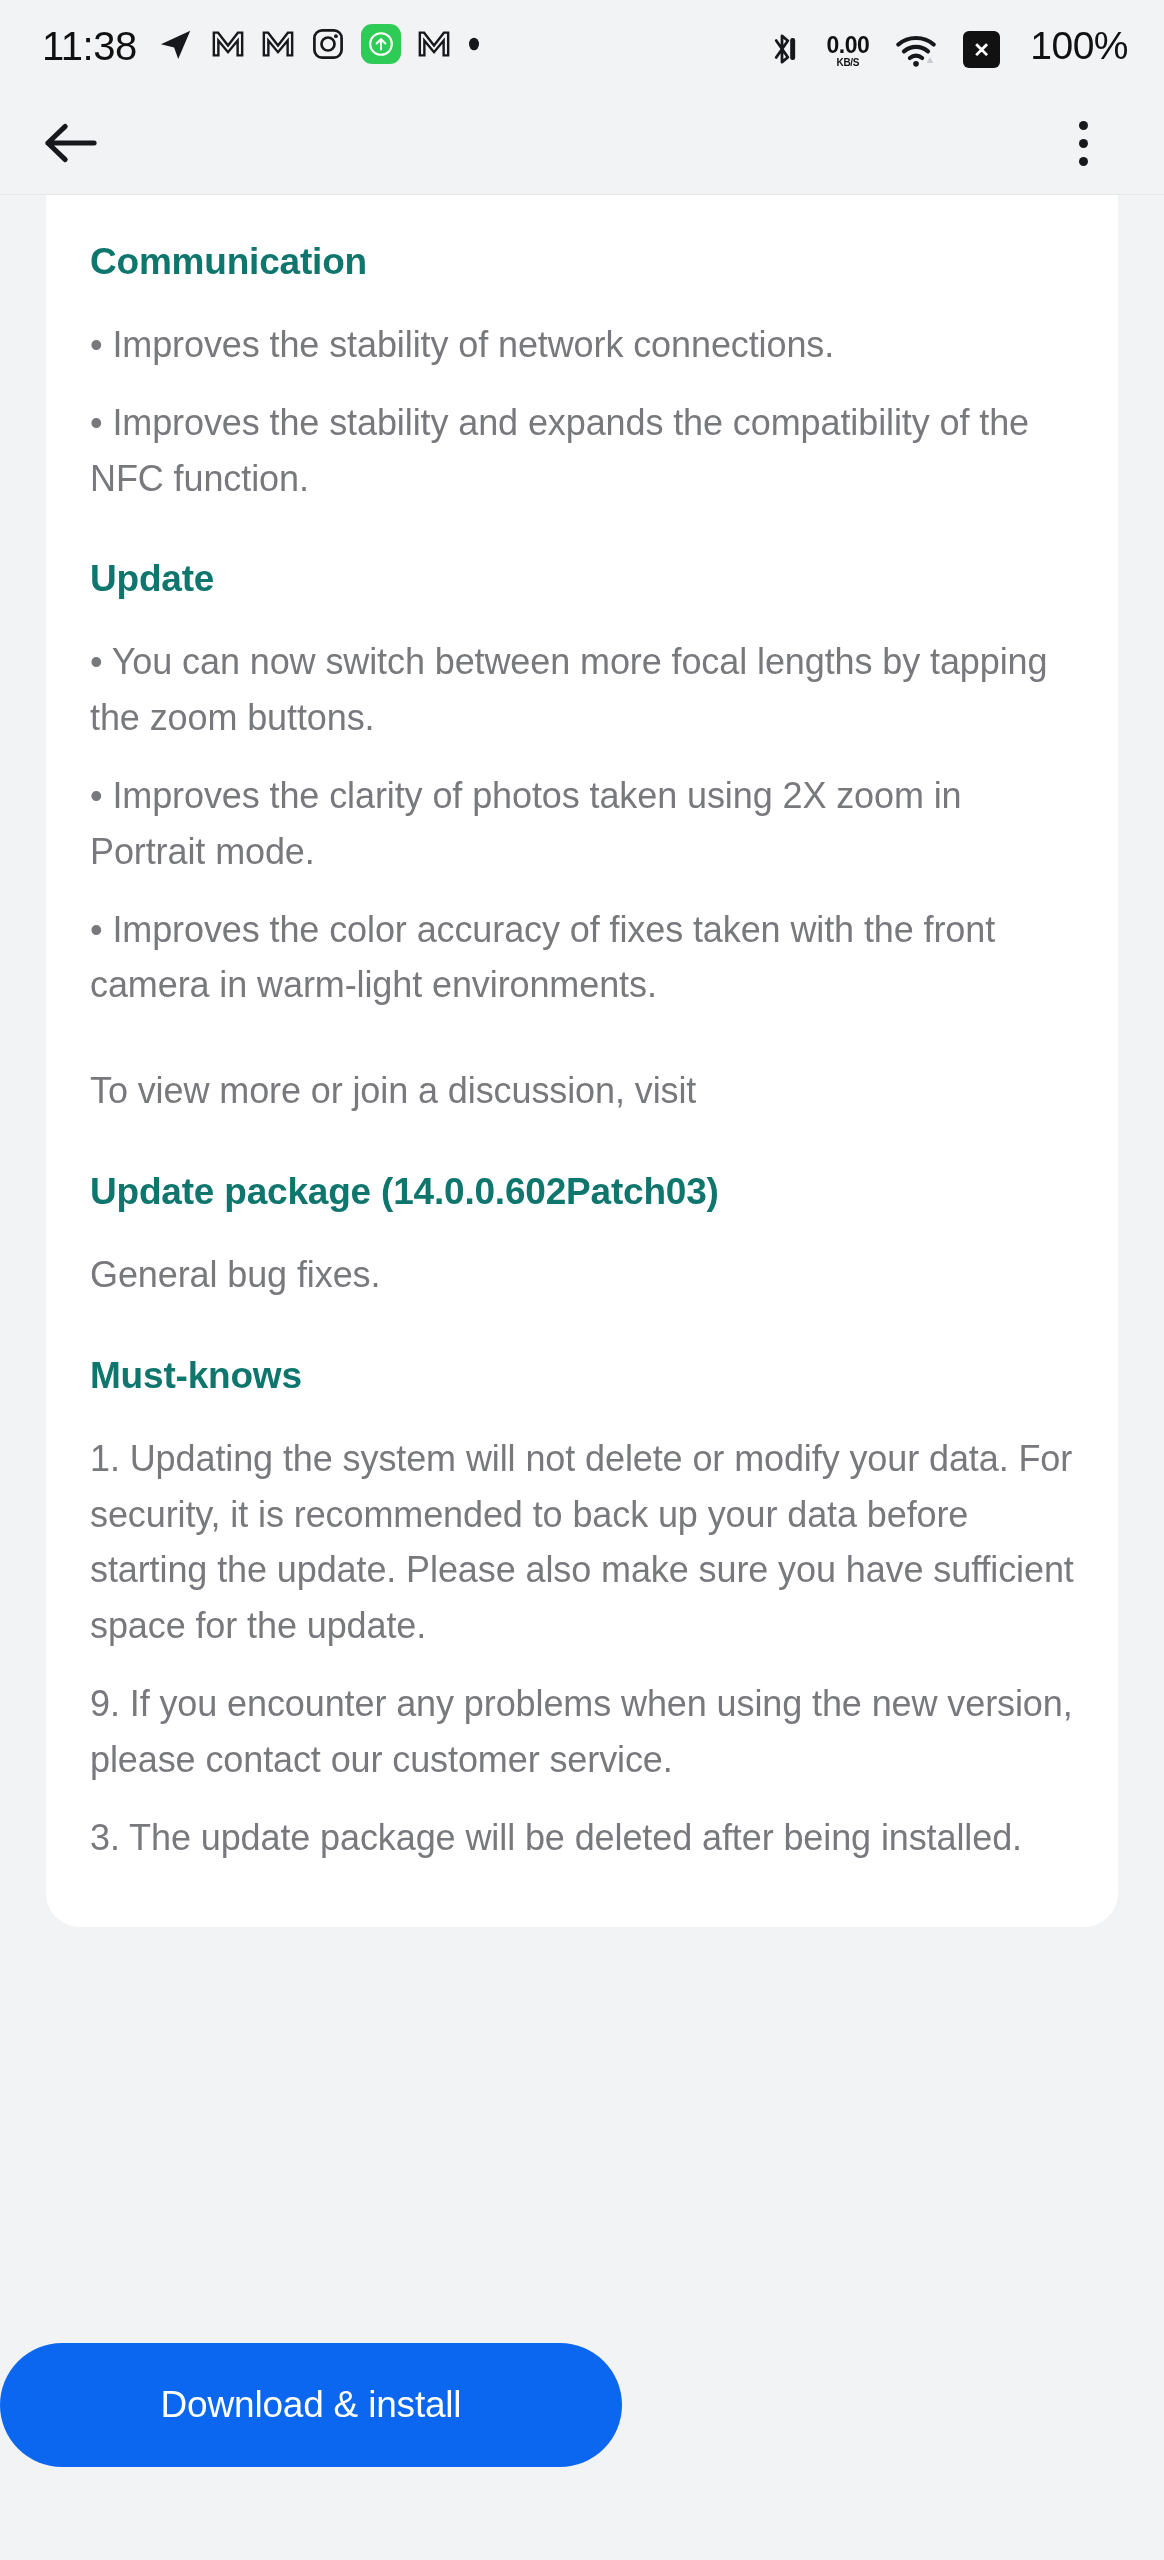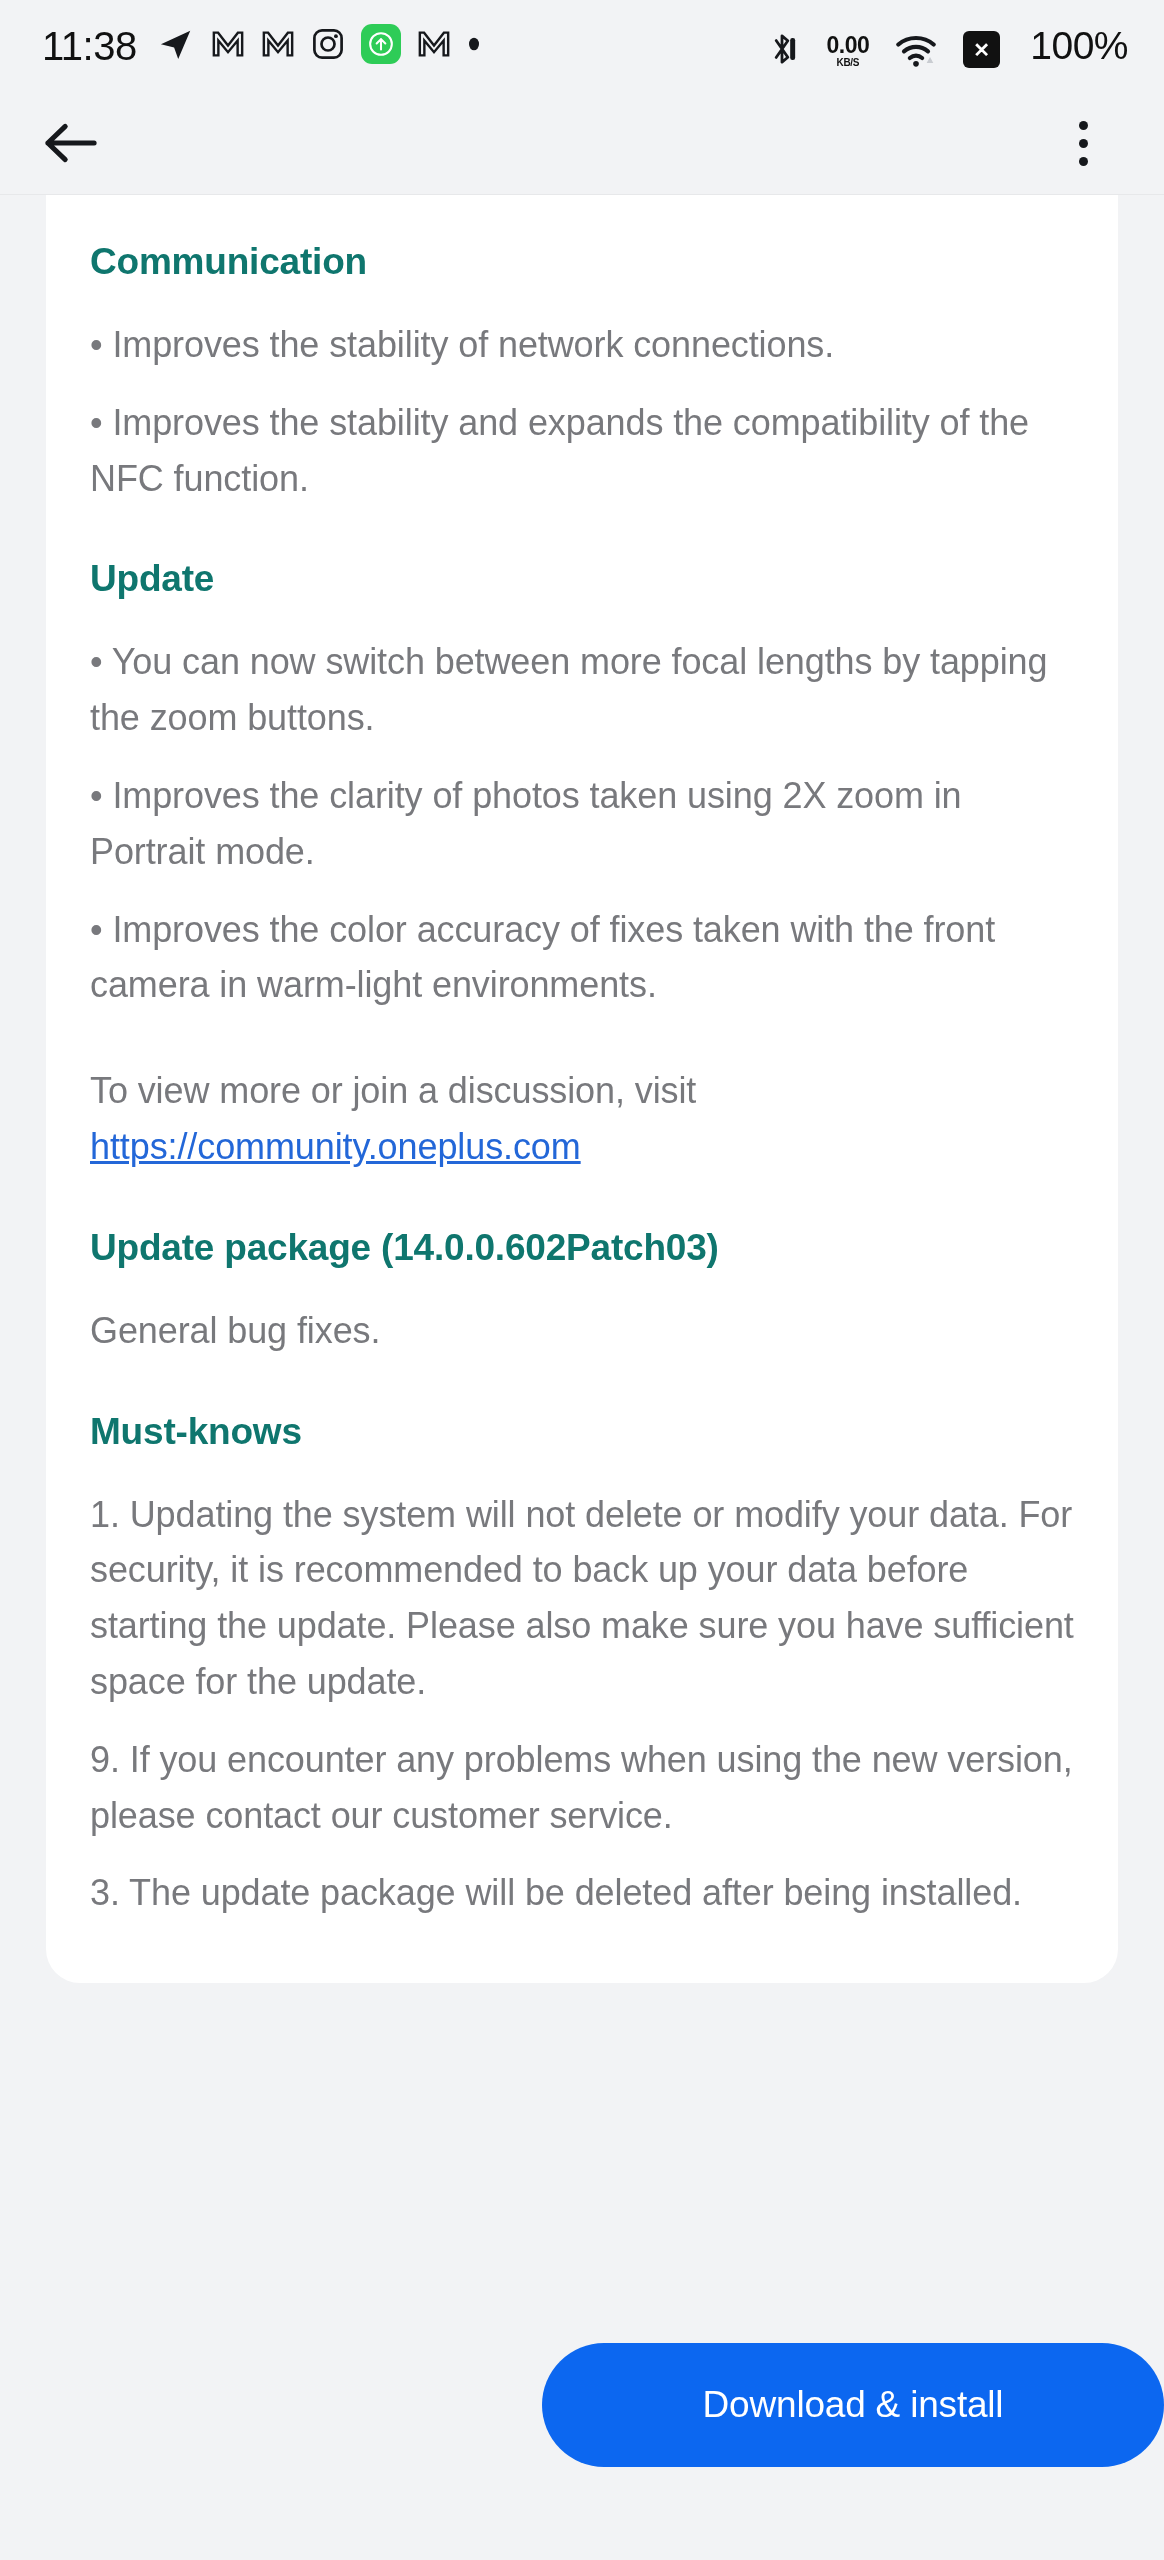--- a/index.html
+++ b/index.html
@@ -82,21 +82,21 @@
   p.gap-top{ margin-top:50px; }
 
   a.link{
     color:#2367d8; text-decoration:underline;
     font-size:36px; line-height:1.55; word-break:break-all;
   }
 
   
   .footer{
     height:310px; width:100%;
-    display:flex; align-items:center; justify-content:flex-end;
+    display:flex; align-items:center; justify-content:flex-start;
     background:#f2f3f5;
   }
   .cta{
     background:#0c67f0; color:#ffffff;
     font-size:37px; font-weight:500;
     border:none; border-radius:90px;
     width:622px; height:124px;
     letter-spacing:-0.2px;
     cursor:pointer;
     font-family:"Liberation Sans", sans-serif;
@@ -197,21 +197,20 @@
       <h2 class="sec-title">Communication</h2>
       <p class="body">• Improves the stability of network connections.</p>
       <p class="body">• Improves the stability and expands the compatibility of the NFC function.</p>
 
       <h2 class="sec-title spaced">Update</h2>
       <p class="body">• You can now switch between more focal lengths by tapping the zoom buttons.</p>
       <p class="body">• Improves the clarity of photos taken using 2X zoom in Portrait mode.</p>
       <p class="body">• Improves the color accuracy of fixes taken with the front camera in warm-light environments.</p>
 
       <p class="body gap-top"><span>To view more or join a discussion, visit</span><br>
-        <a class="link" href="#">https://community.oneplus.com</a>
       </p>
 
       <h2 class="sec-title spaced">Update package (14.0.0.602Patch03)</h2>
       <p class="body">General bug fixes.</p>
 
       <h2 class="sec-title spaced">Must-knows</h2>
       <p class="body">1. Updating the system will not delete or modify your data. For security, it is recommended to back up your data before starting the update. Please also make sure you have sufficient space for the update.</p>
       <p class="body">9. If you encounter any problems when using the new version, please contact our customer service.</p>
       <p class="body">3. The update package will be deleted after being installed.</p>
 

